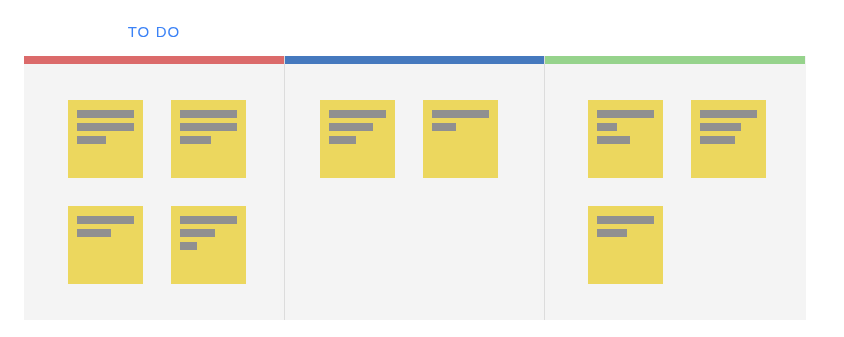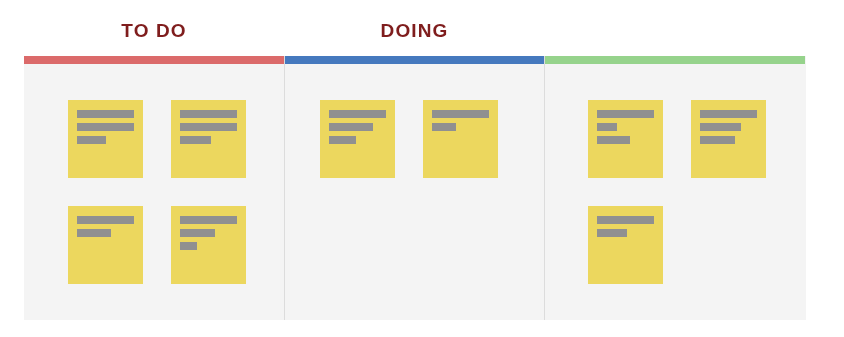--- a/index.html
+++ b/index.html
@@ -33,24 +33,24 @@
     flex: 0 0 auto;
     display: flex;
     align-items: center;
     justify-content: center;
   }
   .header-cell.todo  { width: 260px; }
   .header-cell.doing { width: 261px; }
   .header-cell.done  { width: 261px; }
 
   .header-label {
-    font-size: 19px;
-    color: #7f1d1d;
+    font-size: 15px;
+    color: #3b82f6;
     letter-spacing: 1.1px;
-    font-weight: 700;
+    font-weight: 400;
     white-space: nowrap;
   }
 
   
   .board {
     position: absolute;
     left: 24px;
     top: 56px;
     width: 782px;
     height: 264px;
@@ -100,23 +100,20 @@
   }
 </style>
 </head>
 <body>
 
 <div id="board-wrap">
 
   <div class="headers">
     <div class="header-cell todo">
       <span class="header-label">TO DO</span>
-    </div>
-    <div class="header-cell doing">
-      <span class="header-label">DOING</span>
     </div>
   </div>
 
   <div class="board">
 
     <div class="column todo">
       <div class="accent-bar" style="background: rgb(219, 106, 106);"></div>
       <div class="cards">
           <div class="card" style="background: rgb(236, 215, 94);">
             <div class="line" style="width: 100%; background: rgb(144, 144, 144);"></div>

